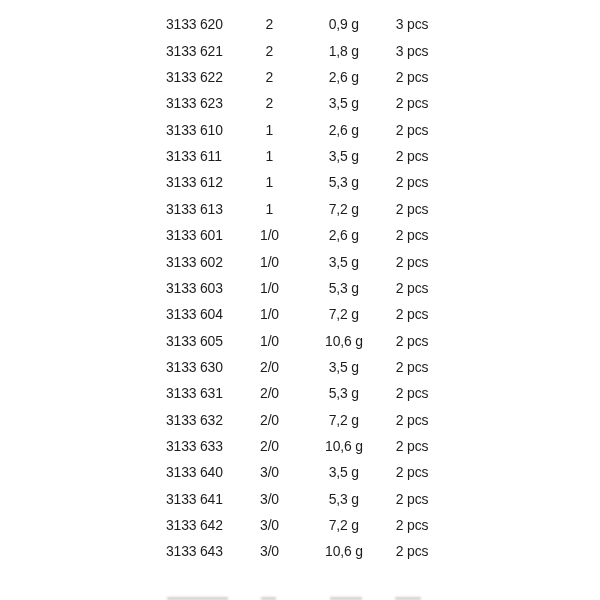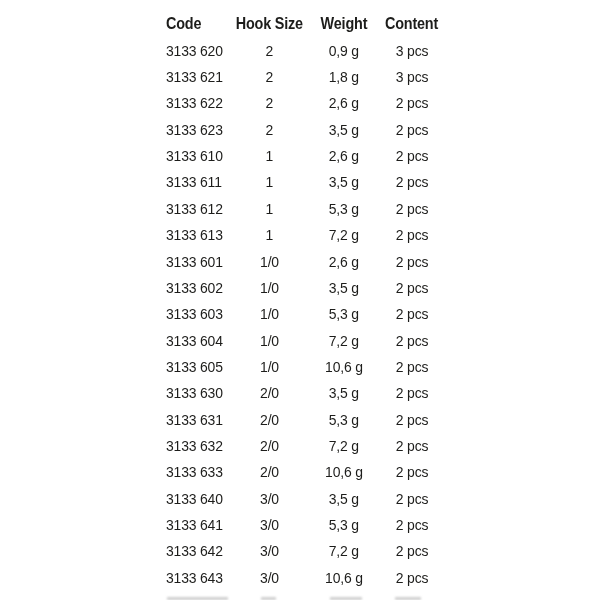--- a/index.html
+++ b/index.html
@@ -52,34 +52,20 @@
     height: 3px;
     background: #ababab;
     filter: blur(1px);
     opacity: 0.55;
   }
 </style>
 </head>
 <body>
 
 <div class="spec-table">
-  <div class="row header">
-    <div class="cell c-0">
-      <span>Code</span>
-    </div>
-    <div class="cell c-1">
-      <span>Hook Size</span>
-    </div>
-    <div class="cell c-2">
-      <span>Weight</span>
-    </div>
-    <div class="cell c-3">
-      <span>Content</span>
-    </div>
-  </div>
   <div id="table-body">
       <div class="row">
         <div class="cell c-0"><span>3133 620</span></div>
         <div class="cell c-1"><span>2</span></div>
         <div class="cell c-2"><span>0,9 g</span></div>
         <div class="cell c-3"><span>3 pcs</span></div>
       </div>
       <div class="row">
         <div class="cell c-0"><span>3133 621</span></div>
         <div class="cell c-1"><span>2</span></div>

